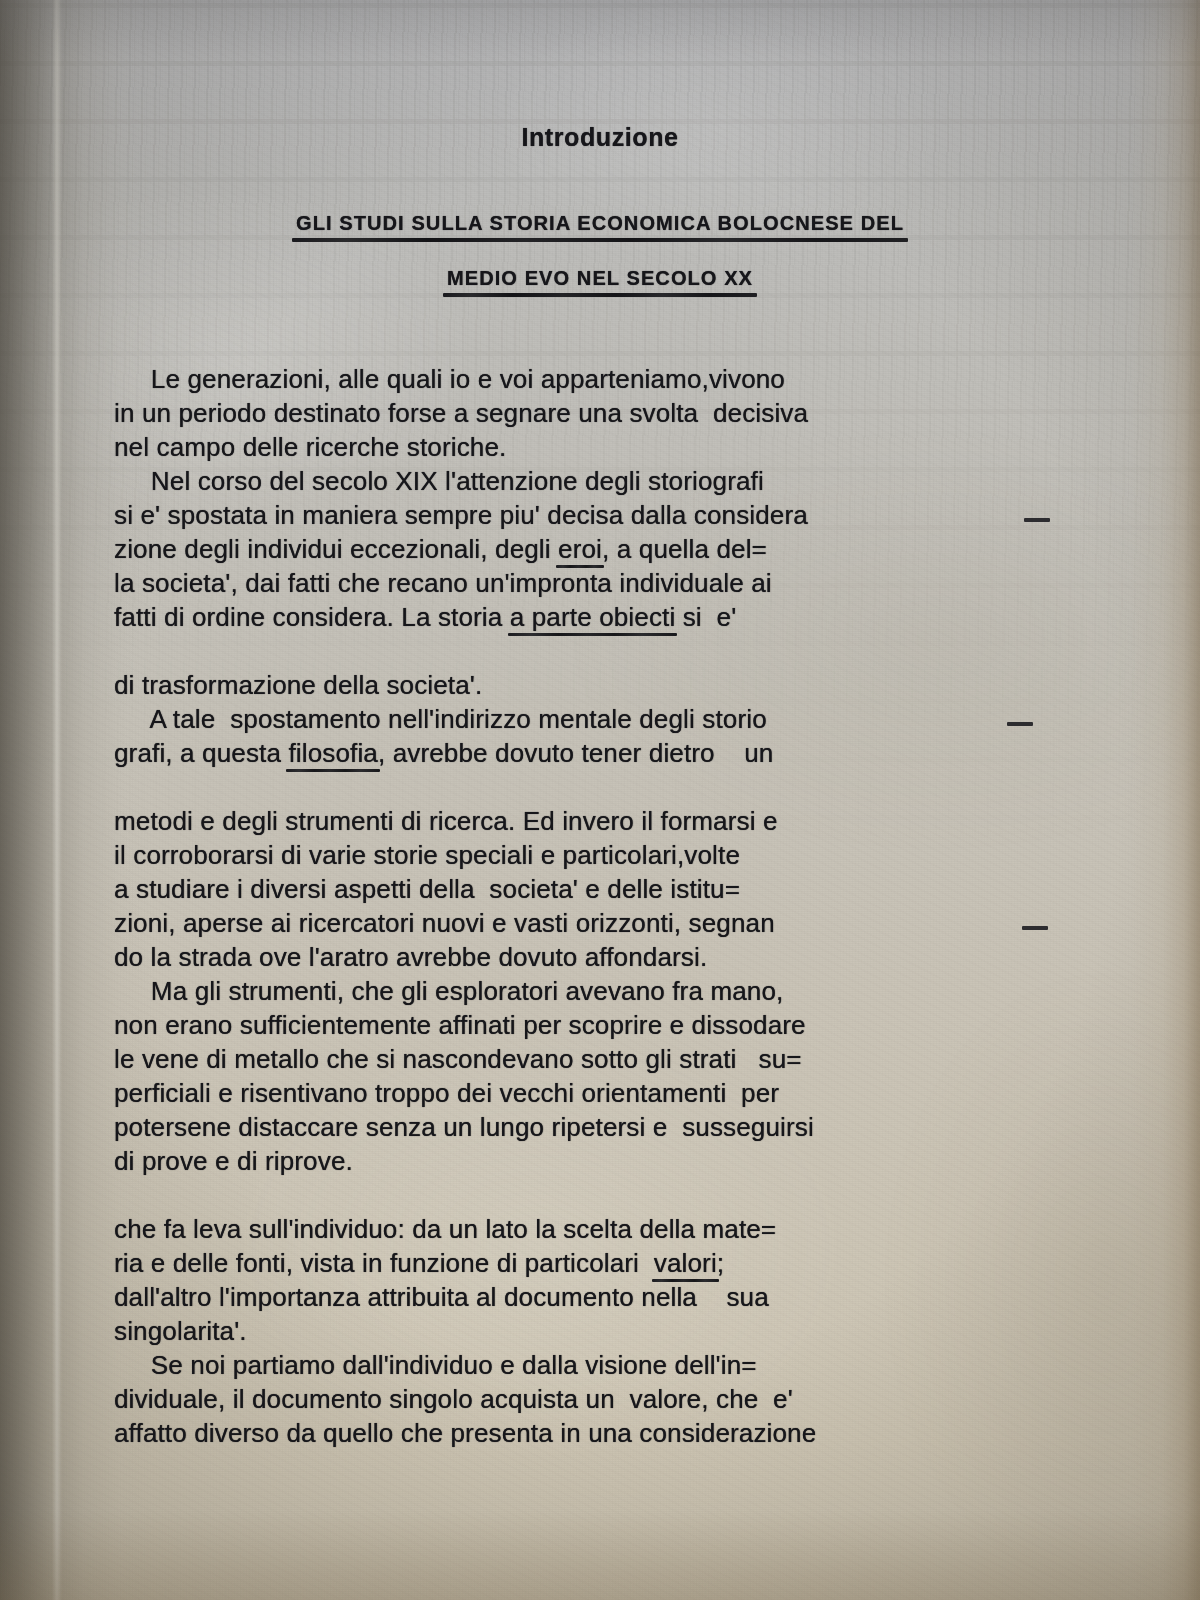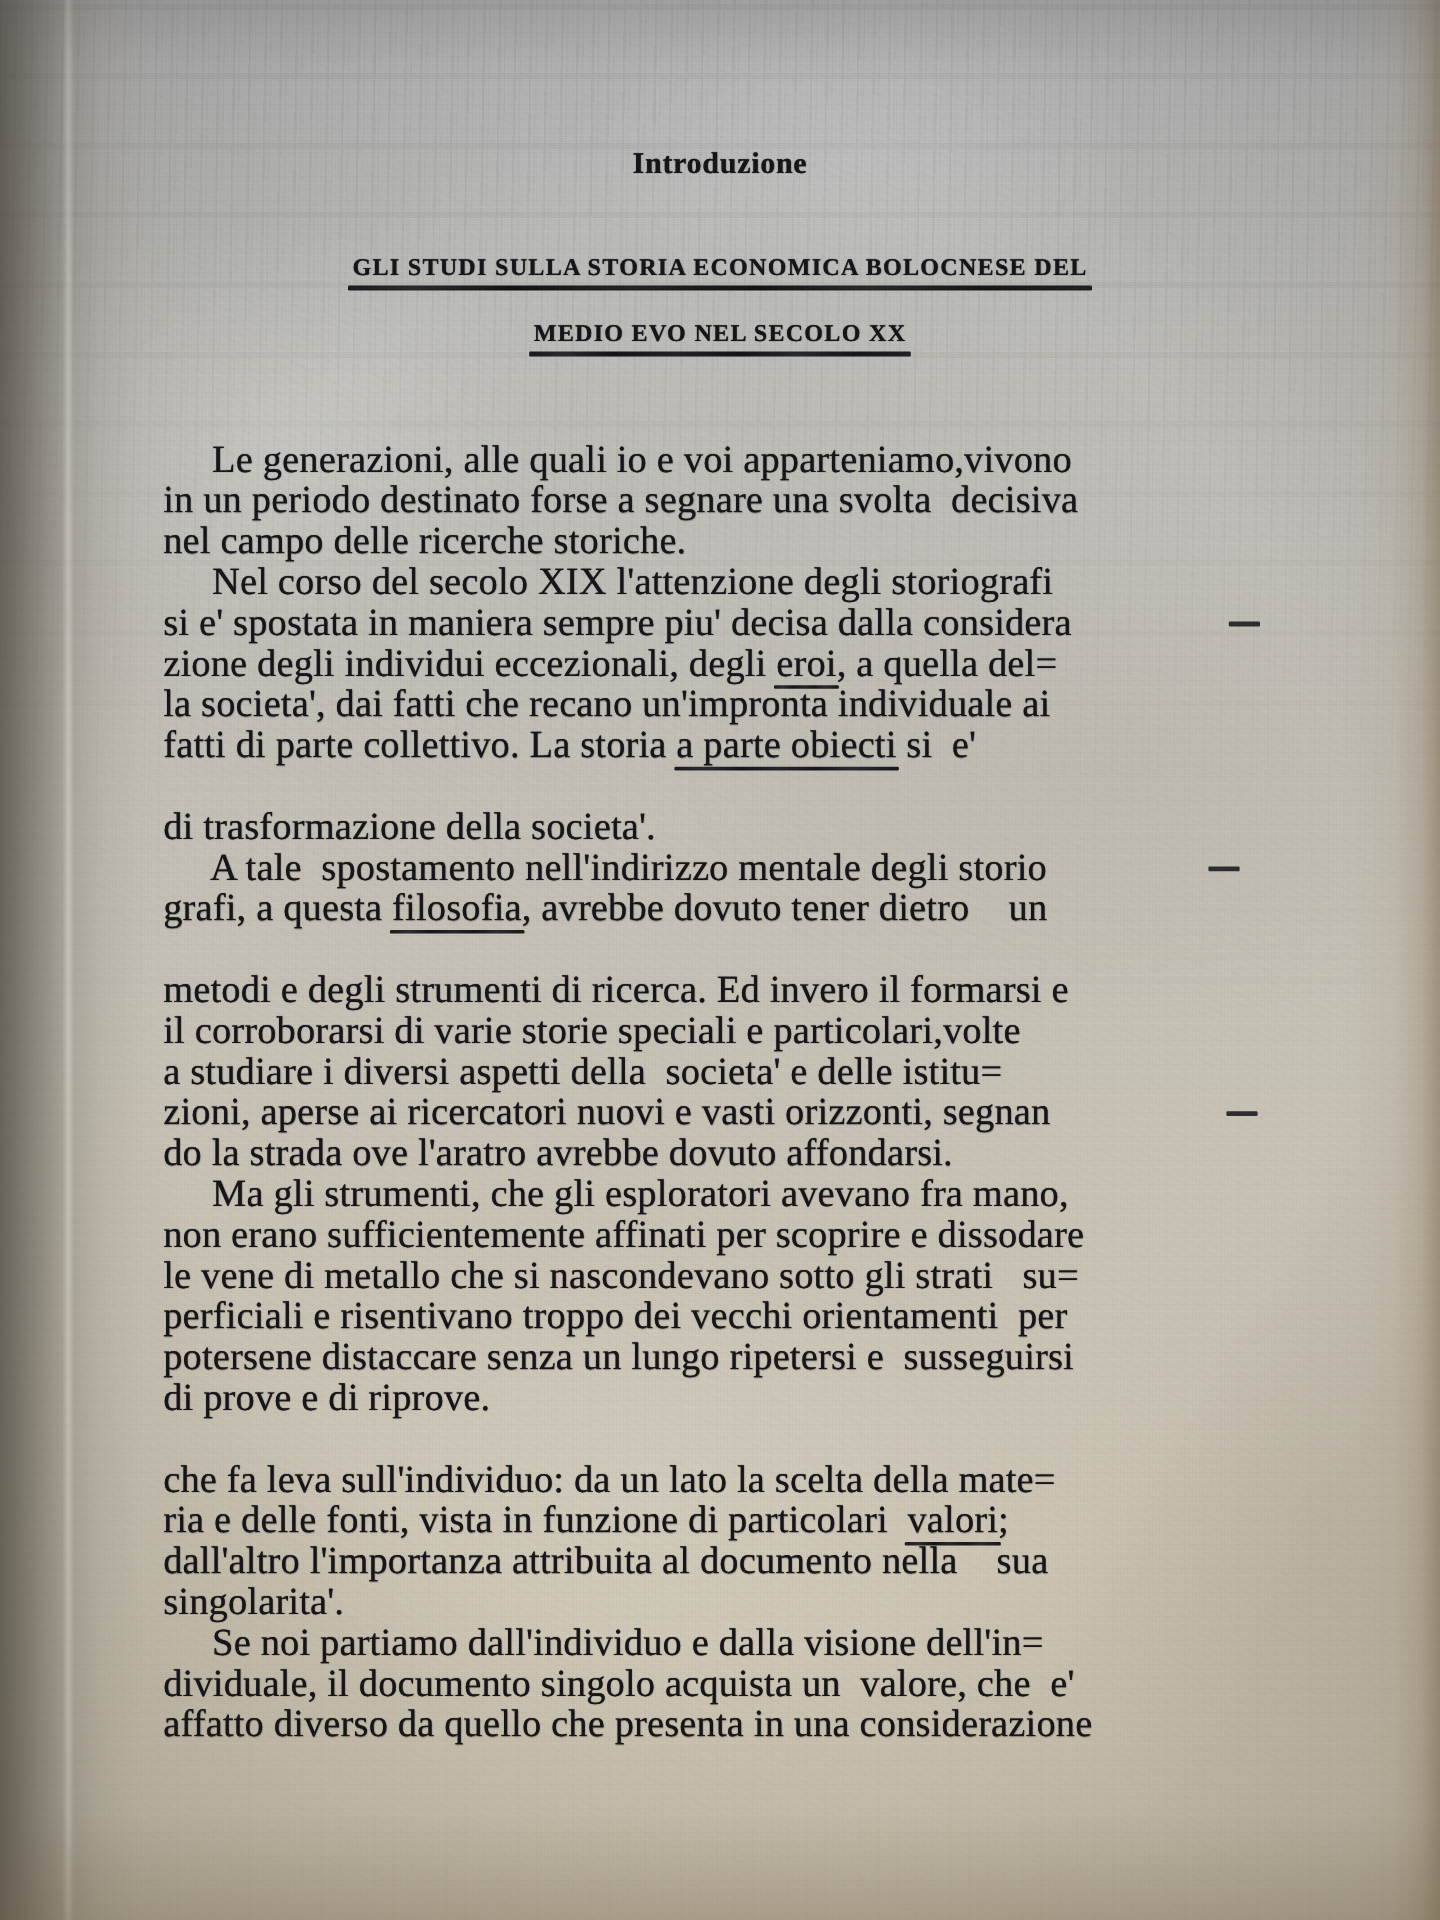--- a/index.html
+++ b/index.html
@@ -103,21 +103,21 @@
   .tex-vignette {
     background:
       radial-gradient(ellipse 900px 1100px at 52% 48%, rgba(0,0,0,0) 55%, rgba(60,54,42,.22) 100%);
   }
 
   
   #typed {
     position: absolute;
     inset: 0;
     z-index: 5;
-    font-family: Liberation Serif, serif;
+    font-family: Liberation Sans, sans-serif;
     color: #16161a;
   }
 
   .hdr {
     position: absolute;
     left: 0; right: 0;
     text-align: center;
     white-space: pre;
   }
   #hdr-intro {
@@ -150,23 +150,23 @@
     bottom: -5px;
     height: 4px;
     background: linear-gradient(to right,
       #1a1a1e 0%, #2a2a2c 9%, #131316 22%, #232326 38%,
       #141417 55%, #28282b 70%, #161619 85%, #202023 100%);
     border-radius: 1px;
   }
 
   .ln {
     position: absolute;
-    left: 136px;
+    left: 114px;
     white-space: pre;
-    font-size: 32px;
+    font-size: 26px;
     letter-spacing: .15px;
     line-height: 1;
   }
   .ln .u {
     position: relative;
     display: inline-block;
   }
   .ln .u::after {
     content: "";
     position: absolute;
@@ -213,21 +213,21 @@
     <div class="title-line" id="title-2"><span class="u">MEDIO EVO NEL SECOLO XX</span></div>
 
     <div class="ln" style="top:366px">     Le generazioni, alle quali io e voi apparteniamo,vivono</div>
     <div class="ln" style="top:434px">nel campo delle ricerche storiche.</div>
     <div class="ln" style="top:400px">in un periodo destinato forse a segnare una svolta  decisiva</div>
 
     <div class="ln" style="top:468px">     Nel corso del secolo XIX l'attenzione degli storiografi</div>
     <div class="ln" style="top:502px">si e' spostata in maniera sempre piu' decisa dalla considera</div>
     <div class="ln" style="top:536px"><span>zione degli individui eccezionali, degli </span><span class="u">eroi</span><span>, a quella del=</span></div>
     <div class="ln" style="top:570px">la societa', dai fatti che recano un'impronta individuale ai</div>
-    <div class="ln" style="top:604px"><span>fatti di parte collettivo. La storia </span><span class="u">a parte obiecti</span><span> si  e'</span></div>
+    <div class="ln" style="top:604px"><span>fatti di ordine considera. La storia </span><span class="u">a parte obiecti</span><span> si  e'</span></div>
     <div class="ln" style="top:672px">di trasformazione della societa'.</div>
 
     <div class="ln" style="top:706px">     A tale  spostamento nell'indirizzo mentale degli storio</div>
     <div class="ln" style="top:740px"><span>grafi, a questa </span><span class="u">filosofia</span><span>, avrebbe dovuto tener dietro    un</span></div>
     <div class="ln" style="top:808px">metodi e degli strumenti di ricerca. Ed invero il formarsi e</div>
     <div class="ln" style="top:842px">il corroborarsi di varie storie speciali e particolari,volte</div>
     <div class="ln" style="top:876px">a studiare i diversi aspetti della  societa' e delle istitu=</div>
     <div class="ln" style="top:910px">zioni, aperse ai ricercatori nuovi e vasti orizzonti, segnan</div>
     <div class="ln" style="top:944px">do la strada ove l'aratro avrebbe dovuto affondarsi.</div>
 

